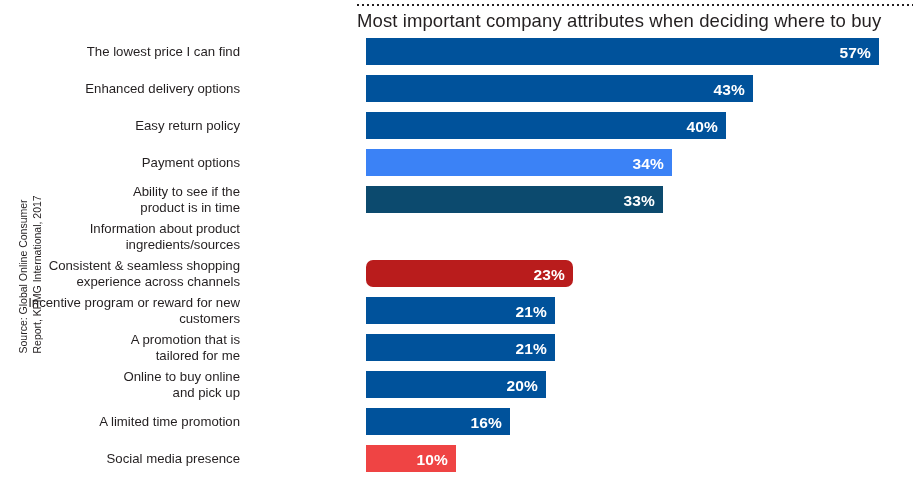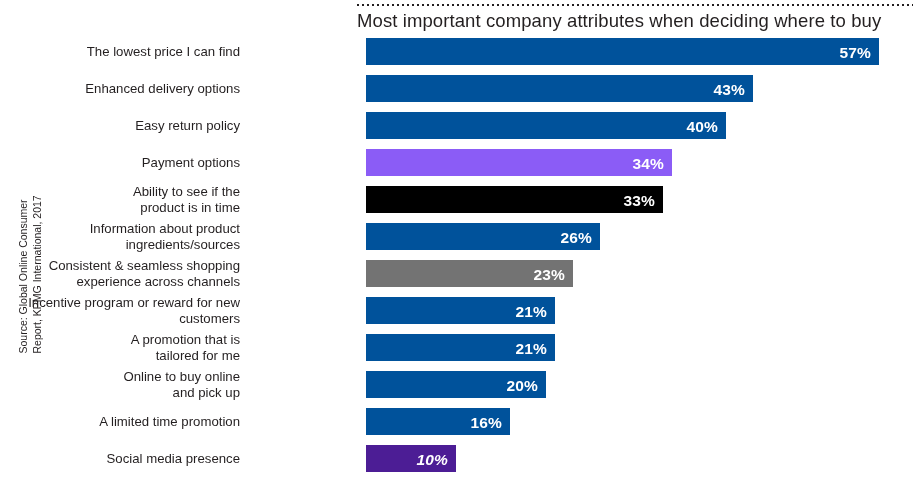--- a/index.html
+++ b/index.html
@@ -152,42 +152,39 @@
           </div>
         </div>
         <div class="row">
           <div class="row-label">Easy return policy</div>
           <div class="bar" style="width: 360px; background: rgb(0, 82, 155);">
             <span class="bar-value" style="color: rgb(255, 255, 255);">40%</span>
           </div>
         </div>
         <div class="row">
           <div class="row-label">Payment options</div>
-          <div class="bar" style="width: 306px; background: #8b5cf6; text-decoration: underline;">
+          <div class="bar" style="width: 306px; background: #3b82f6; text-decoration: underline;">
             <span class="bar-value" style="color: rgb(255, 255, 255);">34%</span>
           </div>
         </div>
         <div class="row">
           <div class="row-label">Ability to see if the
 product is in time</div>
-          <div class="bar" style="width: 297px; background: #000000;">
+          <div class="bar" style="width: 297px; background: #0c4a6e;">
             <span class="bar-value" style="color: rgb(255, 255, 255);">33%</span>
           </div>
         </div>
         <div class="row">
           <div class="row-label">Information about product
 ingredients/sources</div>
-          <div class="bar" style="width: 234px; background: rgb(0, 82, 155);">
-            <span class="bar-value" style="color: rgb(255, 255, 255);">26%</span>
-          </div>
         </div>
         <div class="row">
           <div class="row-label">Consistent &amp; seamless shopping
 experience across channels</div>
-          <div class="bar" style="width: 207px; background: #737373;">
+          <div class="bar" style="width: 207px; background: #b91c1c; border-radius: 7px;">
             <span class="bar-value" style="color: rgb(255, 255, 255);">23%</span>
           </div>
         </div>
         <div class="row">
           <div class="row-label">Incentive program or reward for new
 customers</div>
           <div class="bar" style="width: 189px; background: rgb(0, 82, 155);">
             <span class="bar-value" style="color: rgb(255, 255, 255);">21%</span>
           </div>
         </div>
@@ -206,20 +203,20 @@
           </div>
         </div>
         <div class="row">
           <div class="row-label">A limited time promotion</div>
           <div class="bar" style="width: 144px; background: rgb(0, 82, 155);">
             <span class="bar-value" style="color: rgb(255, 255, 255);">16%</span>
           </div>
         </div>
         <div class="row">
           <div class="row-label">Social media presence</div>
-          <div class="bar" style="width: 90px; background: #4c1d95; font-style: italic;">
+          <div class="bar" style="width: 90px; background: #ef4444;">
             <span class="bar-value" style="color: rgb(255, 255, 255);">10%</span>
           </div>
         </div>
       </div>
 
   </div>
 </div>
 
 </body></html>

